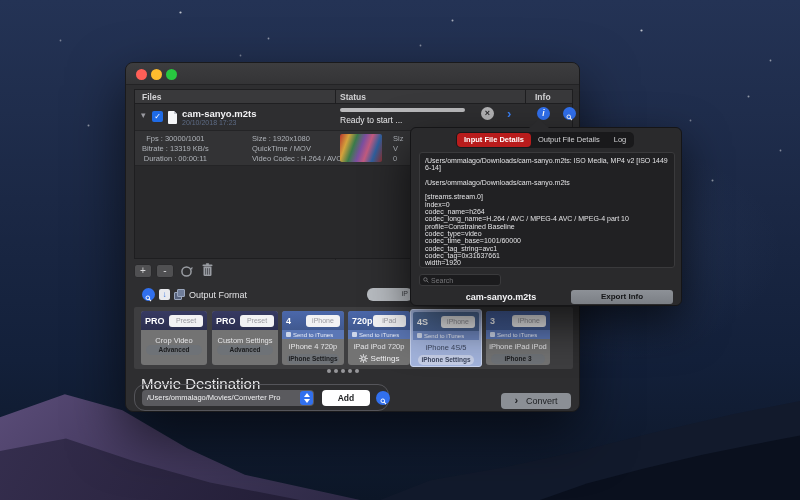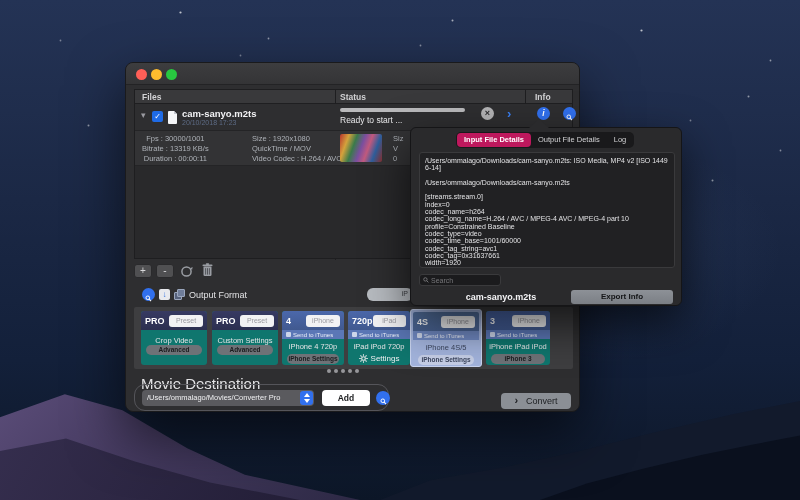--- a/index.html
+++ b/index.html
@@ -74,21 +74,21 @@
   .outpill { position:absolute; left:233px; top:1px; width:46px; height:13px; background:#b7bbc0;
     border-radius:6px; font-size:7px; color:#3a3c40; text-align:right; padding:2px 5px 0 0; }
   .ic12 { position:absolute; top:1px; width:13px; height:13px; border-radius:50%; background:#3170ee; text-align:center; }
   .sendicon { position:absolute; left:25px; top:2px; width:11px; height:11px; background:#e8e9ee; border-radius:2px;
     color:#2f6fe0; font-size:8px; line-height:11px; text-align:center; font-weight:bold; }
   .copyicon { position:absolute; left:40px; top:2px; width:11px; height:11px; }
   .copyicon .sq { position:absolute; width:8px; height:8px; background:#6f7d9a; border:1px solid #9aa6bd; border-radius:1px; }
   .sq.b { left:3px; top:0; } .sq.a { left:0; top:3px; background:#55617c; }
 
   .strip { position:absolute; left:8px; top:244px; width:439px; height:62px; background:#3e3e40; border-radius:2px; }
-  .card { position:absolute; top:4px; height:54px; background:#0f766e; border-radius:3px; overflow:hidden; }
+  .card { position:absolute; top:4px; height:54px; background:#737373; border-radius:3px; overflow:hidden; }
   .band { position:relative; height:19px; display:flex; align-items:center; justify-content:space-between; padding:0 4px; }
   .band.pro { background:linear-gradient(#373a62,#2c2f50); }
   .band.iph { background:linear-gradient(#4b68ab,#41598f); }
   .badge { font-size:9px; font-weight:bold; color:#fff; }
   .pillfield { width:34px; height:12px; background:#f2f2f4; border-radius:3px; font-size:7px; color:#9a9aa0;
     text-align:center; line-height:12px; overflow:hidden; }
   .itunes { height:9px; background:#5b77b6; display:flex; align-items:center; padding-left:4px; }
   .itunes .cb { width:5px; height:5px; background:#cdd6ea; border-radius:1px; margin-right:2px; }
   .itunes span { font-size:6px; color:#eaeef8; }
   .clabel { height:13px; padding-top:3px; text-align:center; font-size:7.5px; color:#e4e4e6; }
@@ -125,21 +125,21 @@
 
   
   #popup { position:absolute; left:410px; top:127px; width:272px; height:179px; z-index:20;
     background:#2a2a2c; border:1px solid #151517; border-radius:6px;
     box-shadow:0 18px 45px rgba(0,0,0,.65); }
   .arrow { position:absolute; left:118px; top:-9px; width:0; height:0;
     border-left:10px solid transparent; border-right:10px solid transparent; border-bottom:9px solid #2a2a2c; }
   .tabbar { position:absolute; left:45px; top:4px; height:16px; background:#19191b; border-radius:5px;
     display:flex; align-items:center; padding:1px; }
   .tab { height:14px; padding:0 7px; font-size:7.5px; color:#d2d2d4; line-height:14px; border-radius:4px; white-space:nowrap; }
-  .tab.active { background:#be185d; color:#fff; font-weight:bold; }
+  .tab.active { background:#b91c1c; color:#fff; font-weight:bold; }
   .plog { position:absolute; left:8px; top:24px; width:256px; height:116px; background:#212123;
     border:1px solid #3a3a3c; border-radius:3px; padding:4px 5px; overflow:hidden; }
   .plog pre { font-family:"Liberation Sans", sans-serif; font-size:7px; line-height:7.3px;
     color:#e3e3e5; white-space:pre-wrap; word-break:break-all; }
   .psearch { position:absolute; left:8px; top:146px; width:82px; height:12px; background:#1b1b1d;
     border:1px solid #3a3a3c; border-radius:3px; display:flex; align-items:center; padding:0 3px; gap:2px; }
   .psearch input { background:transparent; border:none; outline:none; width:64px;
     font-size:7px; color:#cfcfd1; font-family:"Liberation Sans", sans-serif; }
   .psearch input::placeholder { color:#77777a; }
   .pfname { position:absolute; left:30px; top:164px; width:120px; text-align:center;

